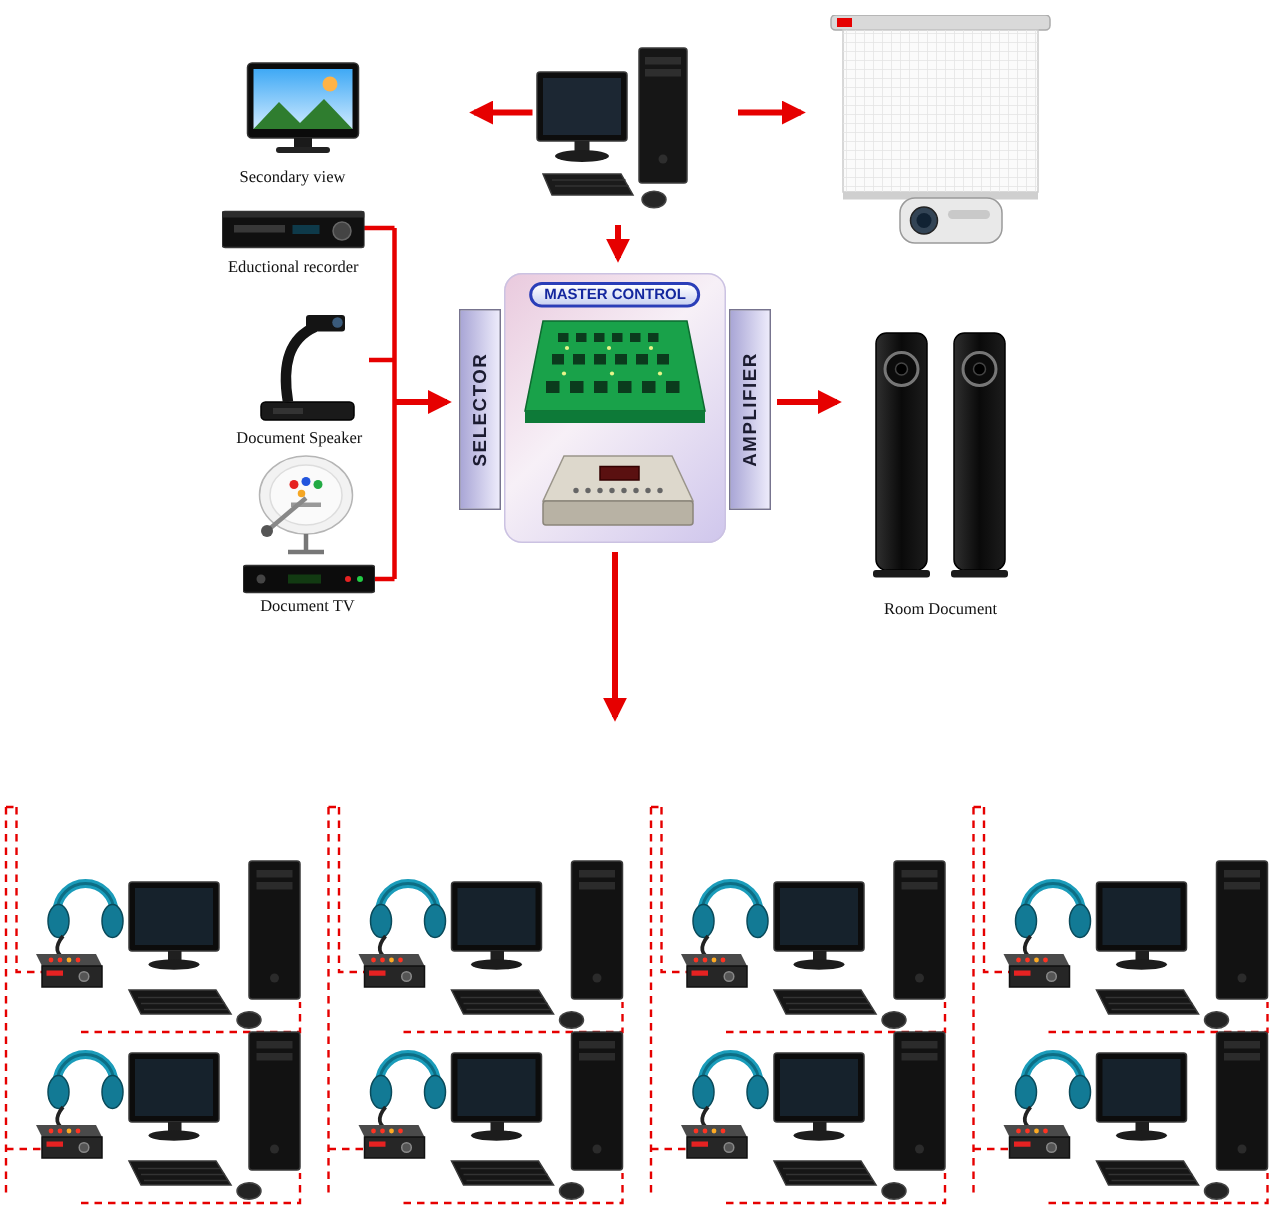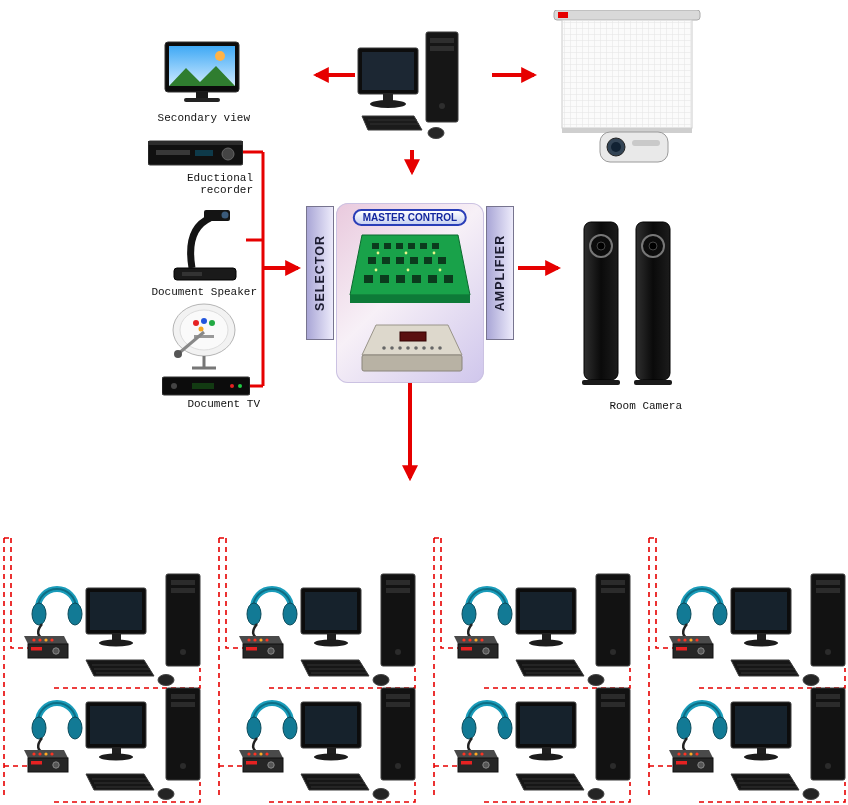--- a/index.html
+++ b/index.html
@@ -1,27 +1,27 @@
 <!DOCTYPE html>
 <html><head>
 <meta charset="utf-8">
 <style>
   html,body{margin:0;padding:0;background:#ffffff;}
   #canvas{position:relative;width:848px;height:805px;background:#ffffff;overflow:hidden;
           font-family:"Liberation Sans",sans-serif;}
   .abs{position:absolute;}
-  .lbl{position:absolute;font-size:11px;color:#111;text-align:right;
-       font-family:Liberation Mono, monospace;line-height:1.1;}
+  .lbl{position:absolute;font-size:11px;color:#111;text-align:center;
+       font-family:Liberation Serif, serif;line-height:1.1;}
   .vpanel{position:absolute;width:26px;height:132px;display:flex;align-items:center;justify-content:center;
           background:linear-gradient(to right,#a9a6d6,#edebfb);border:1px solid #77748f;}
   .vpanel span{transform:rotate(-90deg);white-space:nowrap;font-weight:bold;font-size:12.5px;
                letter-spacing:1px;color:#1b1b30;}
   #master{position:absolute;left:336px;top:182px;width:148px;height:180px;border-radius:12px;
           background:linear-gradient(135deg,#e9c9dd 0%,#f7f0f7 45%,#cfc6ec 100%);
-          box-shadow:inset 0 0 0 1px #cbc2e2;margin-top:21px;}
+          box-shadow:inset 0 0 0 1px #cbc2e2;}
   #master-pill{position:absolute;left:50%;top:6px;transform:translateX(-50%);
                background:linear-gradient(#ffffff,#c9d2f2);border:2px solid #2a3eb8;border-radius:10px;
                padding:1px 8px;font-size:10px;font-weight:bold;color:#14279e;white-space:nowrap;}
   svg{display:block;}
   #connector-layer{position:absolute;left:0;top:0;pointer-events:none;}
 </style>
 </head>
 <body>
 
 <div id="canvas">
@@ -240,21 +240,21 @@
   <svg class="abs" style="left:580px;top:220px" width="95" height="175" viewBox="0 0 95 175">
     <rect x="4" y="2" width="34" height="158" rx="7" fill="url(#spk)" stroke="#000"></rect>
     <circle cx="21" cy="26" r="11" fill="#0c0c0c" stroke="#777" stroke-width="2"></circle>
     <circle cx="21" cy="26" r="4" fill="#000" stroke="#444"></circle>
     <rect x="2" y="160" width="38" height="5" rx="2" fill="#1a1a1a"></rect>
     <rect x="56" y="2" width="34" height="158" rx="7" fill="url(#spk)" stroke="#000"></rect>
     <circle cx="73" cy="26" r="11" fill="#0c0c0c" stroke="#777" stroke-width="2"></circle>
     <circle cx="73" cy="26" r="4" fill="#000" stroke="#444"></circle>
     <rect x="54" y="160" width="38" height="5" rx="2" fill="#1a1a1a"></rect>
   </svg>
-  <div class="lbl" style="left:572px;top:400px;width:110px">Room Camera</div>
+  <div class="lbl" style="left:572px;top:400px;width:110px">Room Document</div>
 
   <svg class="abs" style="left:14px;top:572px" width="200" height="118">
       <use href="#station"></use>
     </svg>
   <svg class="abs" style="left:14px;top:686px" width="200" height="118">
       <use href="#station"></use>
     </svg>
   <svg class="abs" style="left:229px;top:572px" width="200" height="118">
       <use href="#station"></use>
     </svg>

